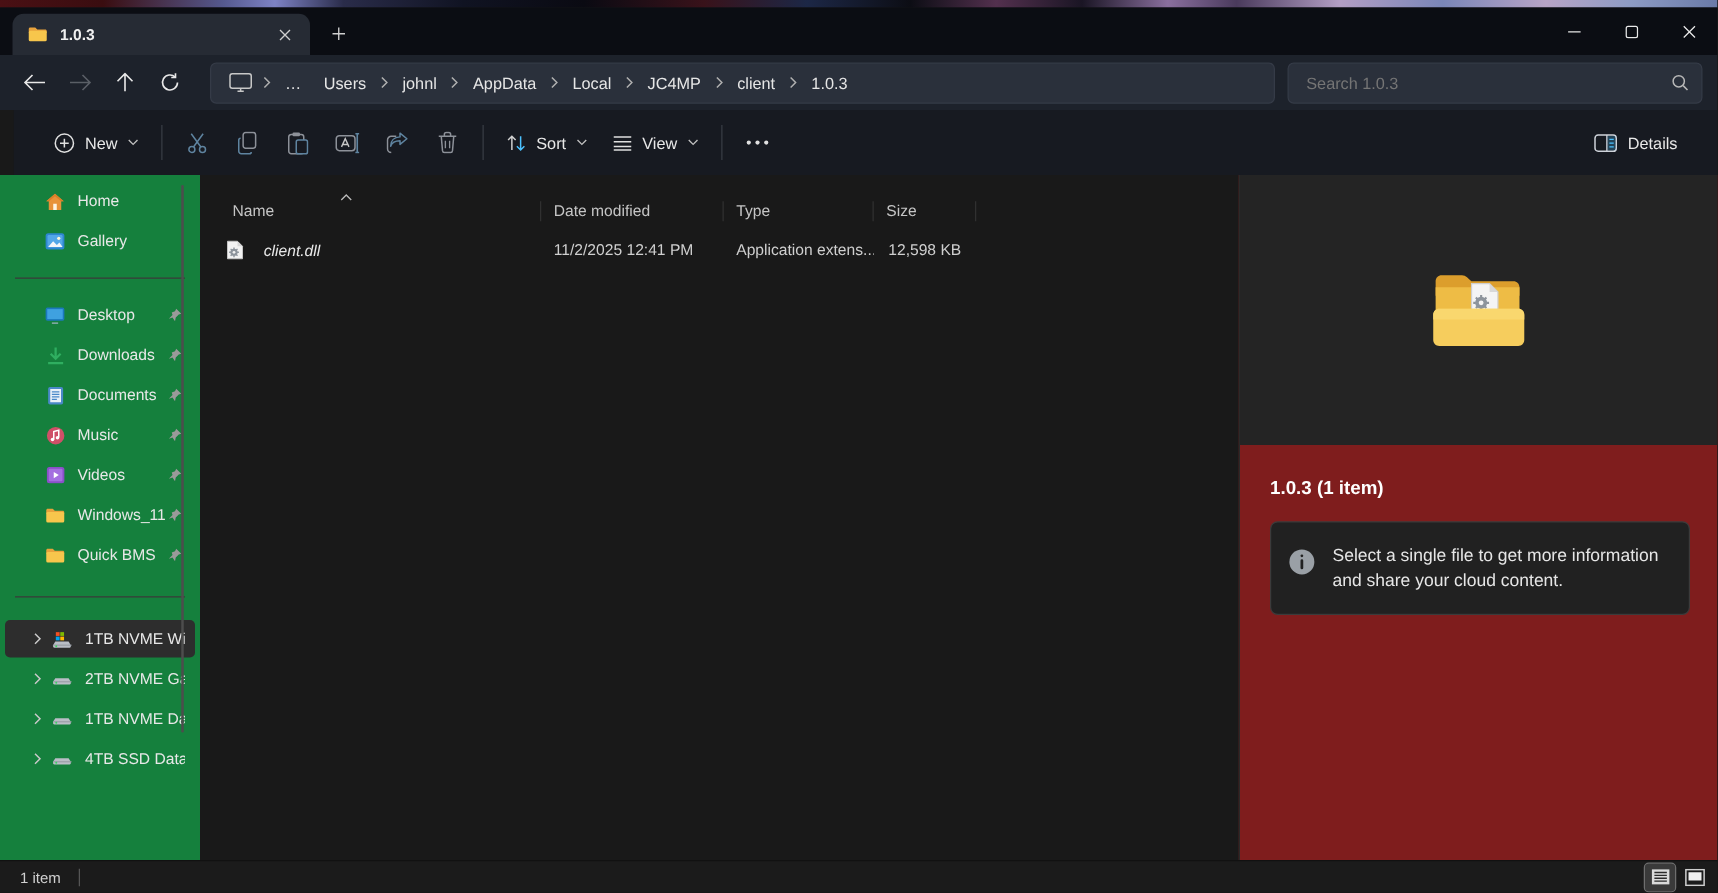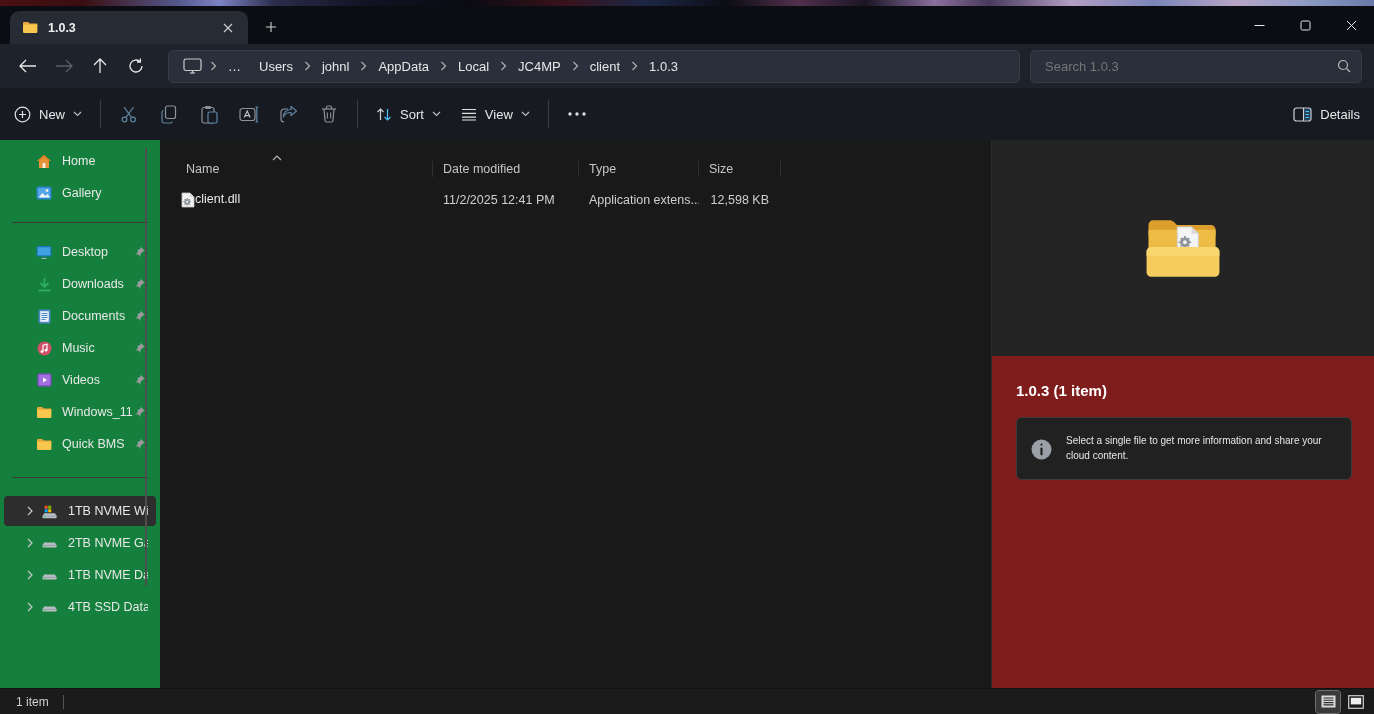--- a/index.html
+++ b/index.html
@@ -28,21 +28,21 @@
   .addr-field { height:33px; background:#2a303b; border:1px solid #353b47; border-radius:5px;
     display:flex; align-items:center; margin-left:14px; flex:1; padding:0 8px; min-width:0; }
   .crumb { color:#e6e6e6; font-size:13px; padding:4px 9px; border-radius:4px; white-space:nowrap; }
   .crumb-sep { display:flex; align-items:center; padding:0 2px; }
   .search-field { width:332px; height:33px; background:#2a303b; border:1px solid #353b47; border-radius:5px;
     margin-left:10px; display:flex; align-items:center; padding:0 10px 0 14px; flex:none; }
   .search-field input { background:transparent; border:none; outline:none; color:#ef4444;
     font-size:13px; font-family:"Liberation Sans",sans-serif; flex:1; min-width:0; }
 
   
-  .toolbar { height:52px; background:#171a21; display:flex; align-items:center; padding:0 4px; flex:none; }
+  .toolbar { height:52px; background:#171a21; display:flex; align-items:center; padding:0 22px; flex:none;margin-left:11px; }
   .tb-btn { display:flex; align-items:center; gap:8px; padding:8px 10px; border-radius:4px; color:#e8e8e8; font-size:13px; }
   .tb-icon-btn { width:40px; height:36px; display:flex; align-items:center; justify-content:center; border-radius:4px; }
   .tb-divider { width:1px; height:28px; background:#383c44; margin:0 8px; flex:none; }
   .tb-spacer { flex:1; }
 
   
   .main { flex:1; display:flex; min-height:0; background:#191919; }
 
   
   .sidebar { width:160px; flex:none; position:relative; padding-top:6px; background:#15803d; }
@@ -65,32 +65,32 @@
   .list-header { display:flex; height:26px; align-items:center; margin-top:16px; position:relative; }
   .col { color:#c5c5c5; font-size:12.5px; display:flex; align-items:center; height:16px;
     border-right:1px solid #303030; padding-left:10px; flex:none; }
   .col.name { width:273px; padding-left:26px; position:relative; }
   .col.date { width:146px; }
   .col.type { width:120px; }
   .col.size { width:82px; }
   .sort-caret { position:absolute; left:112px; top:-11px; }
   .file-row { display:flex; height:28px; align-items:center; margin-top:4px; border-radius:4px; }
   .cell { font-size:12.5px; color:#d6d6d6; white-space:nowrap; overflow:hidden; flex:none; }
-  .cell.name { width:273px; padding-left:21px; display:flex; align-items:flex-start; gap:0; color:#e8e8e8; }
+  .cell.name { width:273px; padding-left:21px; display:flex; align-items:flex-end; gap:16px; color:#e8e8e8;font-style:italic; }
   .cell.date { width:146px; padding-left:10px; color:#cfcfcf; }
   .cell.type { width:120px; padding-left:10px; color:#cfcfcf; }
   .cell.size { width:82px; padding-right:12px; text-align:right; color:#cfcfcf; }
 
   
   .preview { width:383px; flex:none; background:#7f1d1d; border-left:1px solid #2a2a2a; display:flex; flex-direction:column; }
   .preview-hero { height:216px; background:#242424; display:flex; align-items:center; justify-content:center; flex:none; }
   .preview-title { color:#ffffff; font-size:15px; font-weight:bold; padding:26px 24px 0 24px; }
   .info-card { margin:18px 22px 0 24px; border:1px solid #3b3b3b; background:#212121; border-radius:6px;
     padding:16px 14px; display:flex; gap:14px; align-items:flex-start; }
-  .info-text { color:#e6e6e6; font-size:10px; line-height:1.45; }
+  .info-text { color:#e6e6e6; font-size:14px; line-height:1.45; }
 
   
   .statusbar { height:26px; background:#1b1b1b; border-top:1px solid #111; display:flex; align-items:center; padding:0 6px 0 16px; flex:none; }
   .status-text { color:#d0d0d0; font-size:12px; }
   .status-divider { width:1px; height:14px; background:#555; margin-left:14px; }
   .status-spacer { flex:1; }
   .view-toggle { width:24px; height:22px; display:flex; align-items:center; justify-content:center; border-radius:3px; margin-left:4px; }
   .view-toggle.active { background:#3a3a3a; outline:1px solid #6e6e6e; }
 </style>
 </head>

